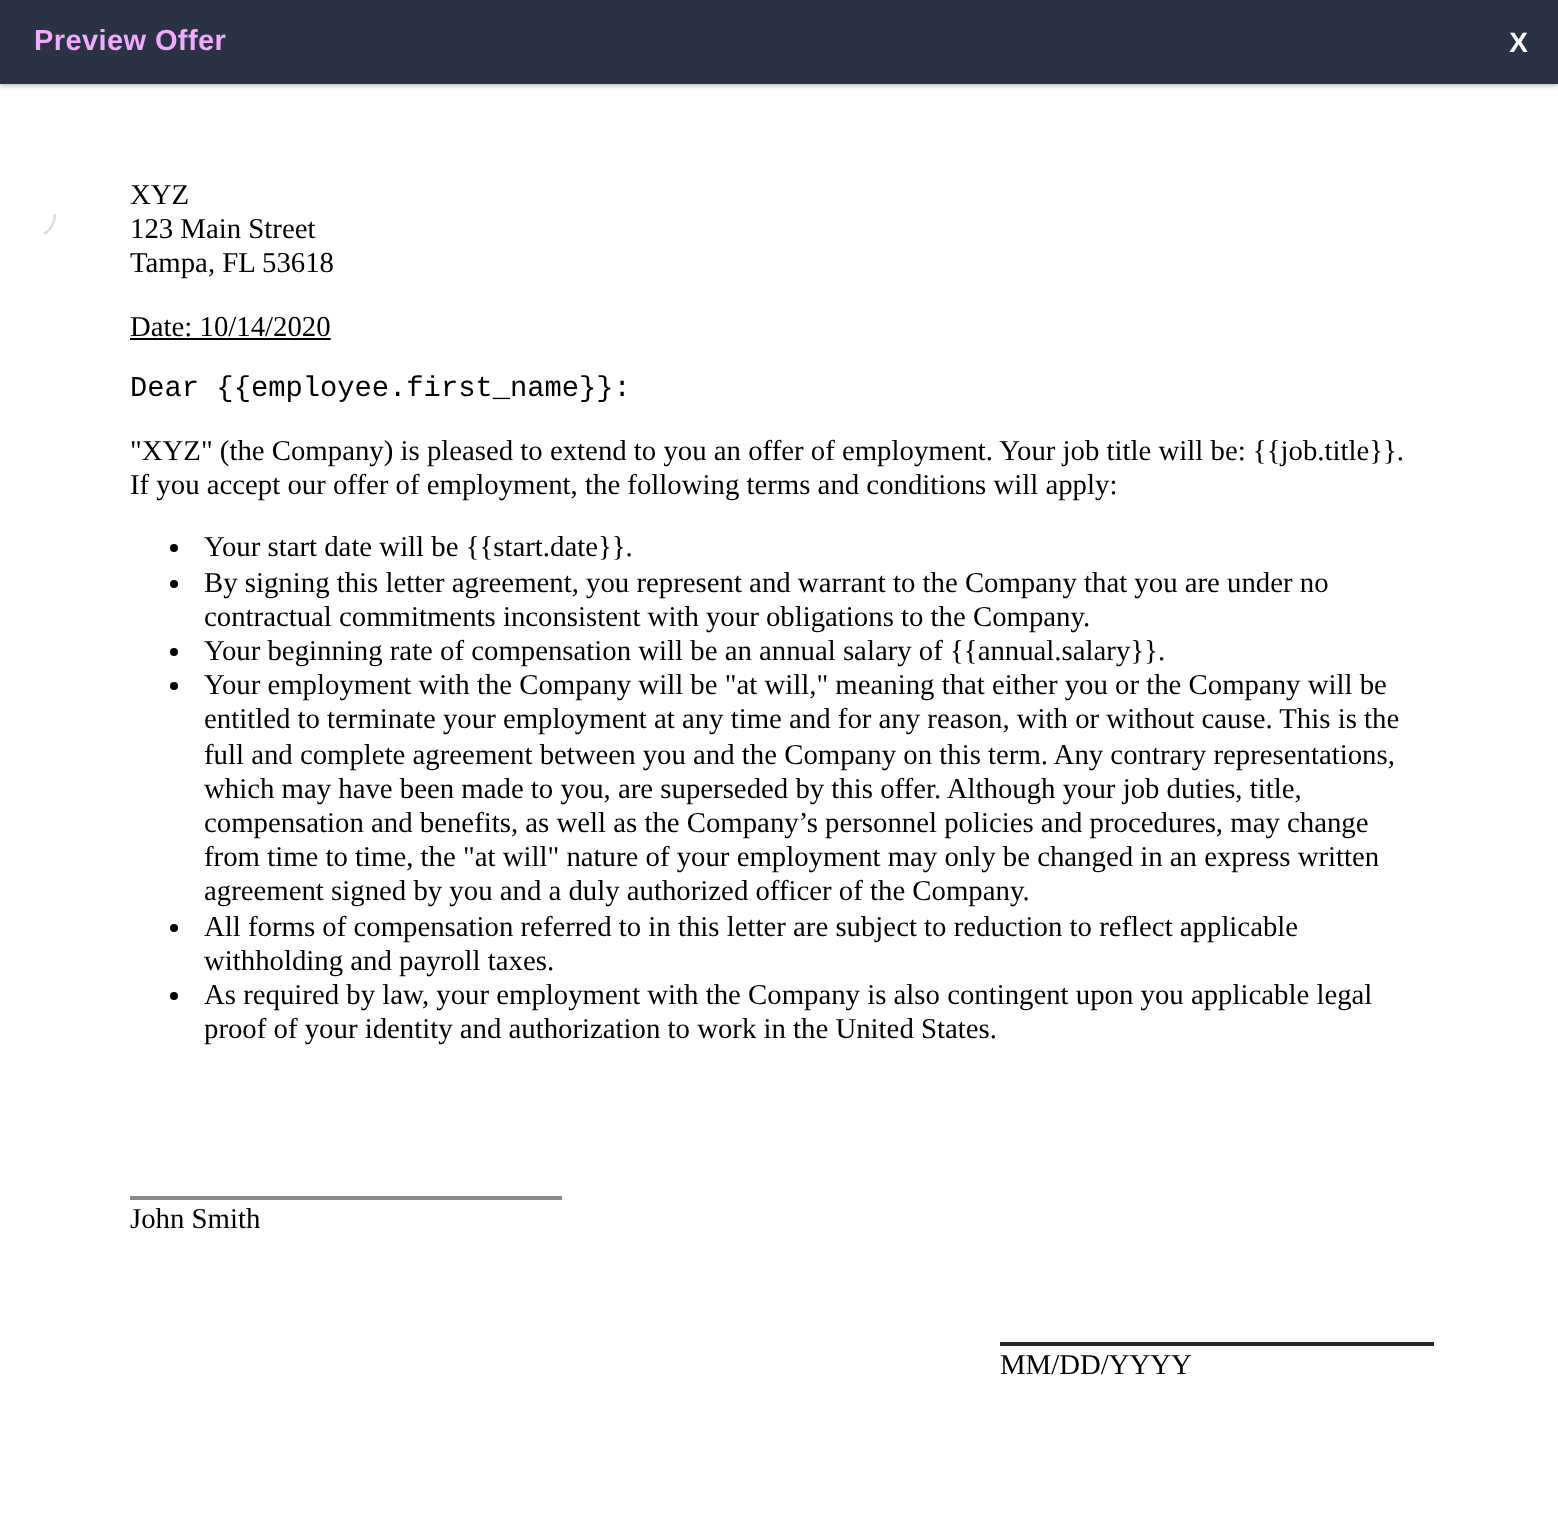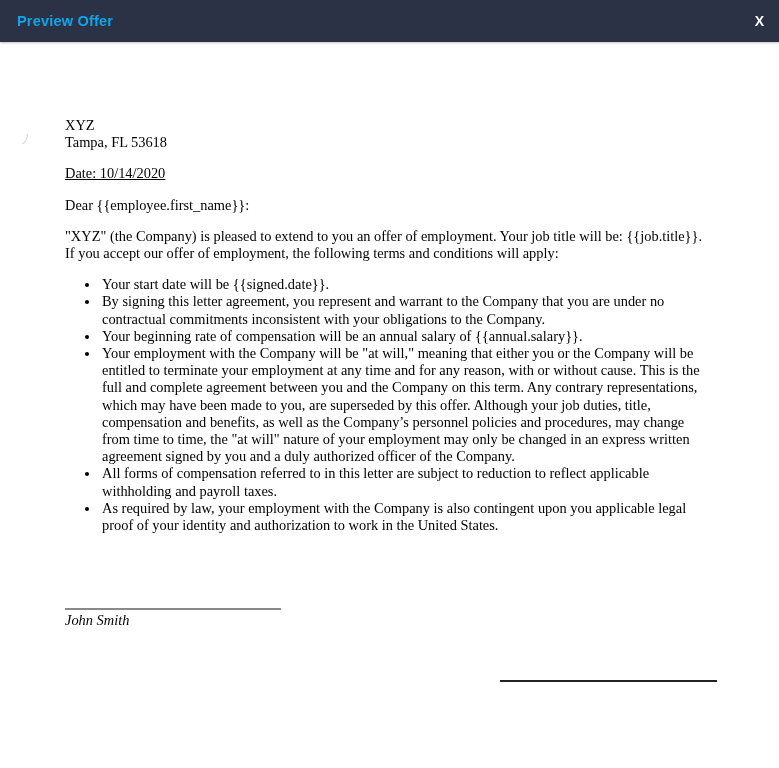--- a/index.html
+++ b/index.html
@@ -25,21 +25,21 @@
   .modal-header {
     height: 42px;
     background: var(--header-bg);
     display: flex;
     align-items: center;
     justify-content: space-between;
     padding: 0 13px 0 17px;
     box-shadow: 0 1px 2px rgba(0,0,0,0.25);
   }
   .modal-title {
-    color: #0ea5e9;
+    color: #f0abfc;
     font-family: "Liberation Sans", "DejaVu Sans", sans-serif;
     font-weight: bold;
     font-size: 14.5px;
     letter-spacing: 0.2px;
   }
   .close-btn {
     background: none;
     border: none;
     color: #ffffff;
     font-family: "Liberation Sans", "DejaVu Sans", sans-serif;
@@ -57,37 +57,37 @@
     font-size: 14.4px;
     line-height: 17.2px;
   }
   .corner-mark {
     position: absolute;
     left: 20px;
     top: 15px;
     opacity: 0.9;
   }
   .letter-text { white-space: pre-line; }
-  .address-block { margin-top: 75px; }
+  .address-block { margin-top: 48px; }
   .address-block div { margin: 0; }
   .date-text   { margin: 14px 0 0 0; text-decoration: underline; }
-  .salutation  { margin: 14px 0 0 0; }
+  .salutation  { margin: 14px 0 0 0; font-family: Liberation Mono, monospace; }
   .intro       { margin: 14px 0 0 0; }
   ul.terms-list {
     margin: 14px 0 0 0;
     padding-left: 35px;
     list-style-type: disc;
   }
   ul.terms-list li { margin: 0; padding-left: 2px; }
   .sig-line {
     width: 216px;
     border-top: 2px solid var(--signature-line);
     margin-top: 74px;
   }
-  .signer-name { margin: 2px 0 0 0; font-style: italic; }
+  .signer-name { margin: 2px 0 0 0; }
   .accept-text { margin: 18px 0 0 435px; }
   .date-sign-line {
     width: 217px;
     border-top: 2px solid var(--date-line);
     margin: 51px 0 0 435px;
   }
   .date-placeholder { margin: 2px 0 0 435px; }
 </style>
 </head>
 <body>
@@ -102,41 +102,43 @@
   <div class="document">
 
     <span class="corner-mark">
       <svg width="12" height="14" viewBox="0 0 12 14">
         <path d="M2,12 C5.5,10 7.5,6 7.5,2" stroke="#d8d8d8" stroke-width="1.2" fill="none"></path>
       </svg>
     </span>
 
     <div class="address-block">
       <div>XYZ</div>
+      <div>123 Main Street</div>
       <div>Tampa, FL 53618</div>
     </div>
 
     <p class="date-text">Date: 10/14/2020</p>
 
     <p class="salutation">Dear {{employee.first_name}}:</p>
 
     <p class="intro letter-text">"XYZ" (the Company) is pleased to extend to you an offer of employment. Your job title will be: {{job.title}}.
 If you accept our offer of employment, the following terms and conditions will apply:</p>
 
-    <ul class="terms-list letter-text"><li>Your start date will be {{signed.date}}.</li><li>By signing this letter agreement, you represent and warrant to the Company that you are under no
+    <ul class="terms-list letter-text"><li>Your start date will be {{start.date}}.</li><li>By signing this letter agreement, you represent and warrant to the Company that you are under no
 contractual commitments inconsistent with your obligations to the Company.</li><li>Your beginning rate of compensation will be an annual salary of {{annual.salary}}.</li><li>Your employment with the Company will be "at will," meaning that either you or the Company will be
 entitled to terminate your employment at any time and for any reason, with or without cause. This is the
 full and complete agreement between you and the Company on this term. Any contrary representations,
 which may have been made to you, are superseded by this offer. Although your job duties, title,
 compensation and benefits, as well as the Company’s personnel policies and procedures, may change
 from time to time, the "at will" nature of your employment may only be changed in an express written
 agreement signed by you and a duly authorized officer of the Company.</li><li>All forms of compensation referred to in this letter are subject to reduction to reflect applicable
 withholding and payroll taxes.</li><li>As required by law, your employment with the Company is also contingent upon you applicable legal
 proof of your identity and authorization to work in the United States.</li></ul>
 
     <div class="sig-line"></div>
     <p class="signer-name">John Smith</p>
 
 
     <div class="date-sign-line"></div>
+    <p class="date-placeholder">MM/DD/YYYY</p>
 
   </div>
 </div>
 
 </body></html>

